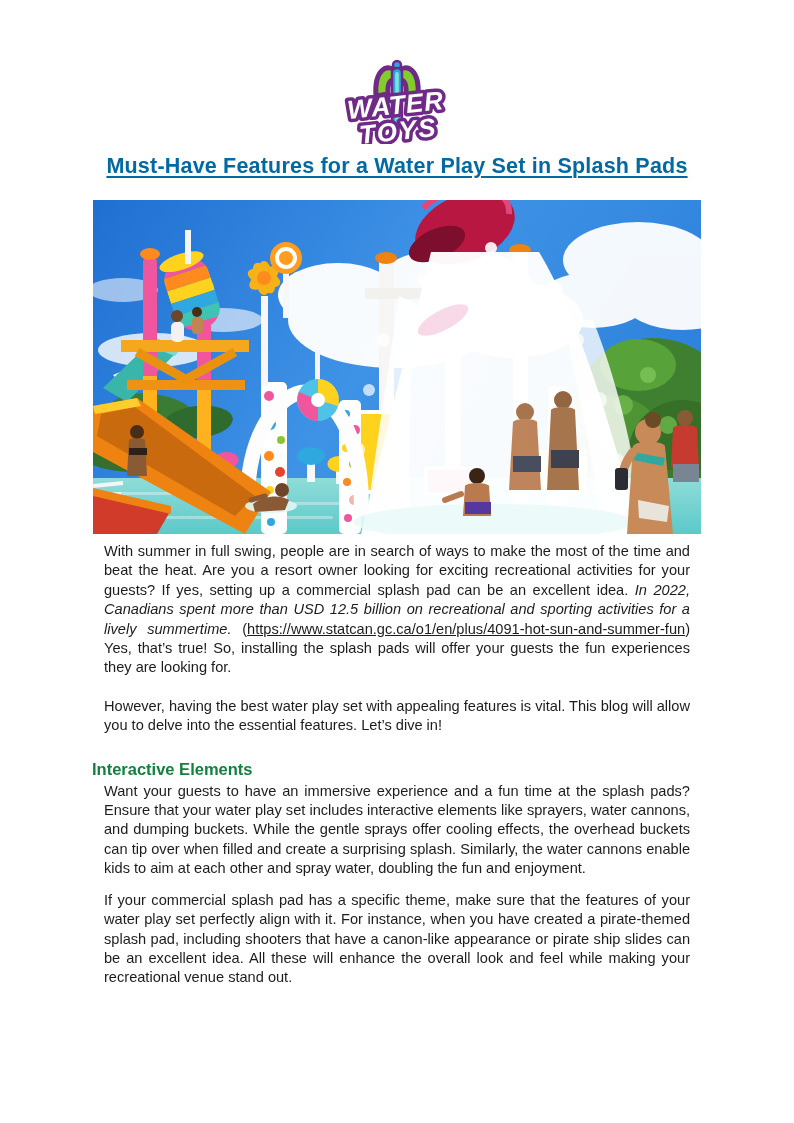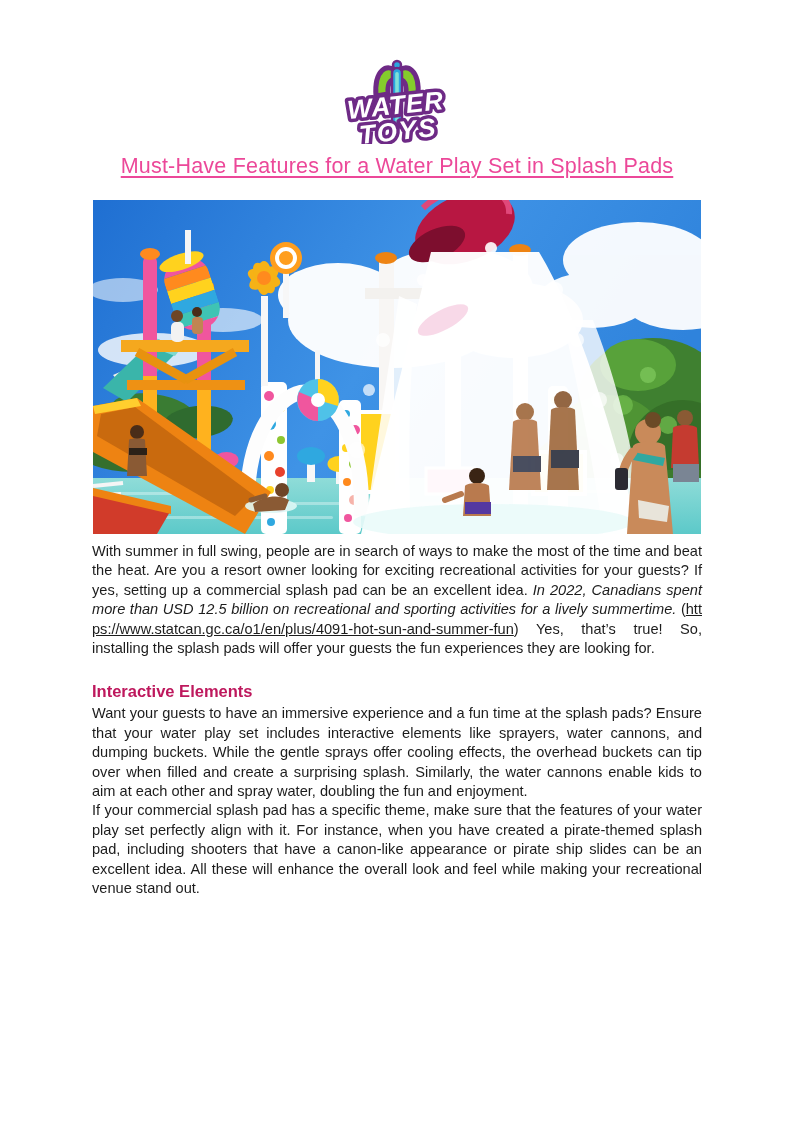--- a/index.html
+++ b/index.html
@@ -16,52 +16,52 @@
   .logo-wrap {
     display: flex;
     justify-content: center;
     padding-top: 56px;
     height: 88px;
   }
   h1.title {
     margin: 10px 0 0 0;
     text-align: center;
     font-size: 21.5px;
-    font-weight: normal;
-    color: #ec4899;
+    font-weight: bold;
+    color: #0369a1;
     text-decoration: underline;
     text-underline-offset: 3px;
     text-decoration-thickness: 2px;
     letter-spacing: 0.2px;
   }
   figure.hero {
     margin: 21px auto 0 auto;
     width: 608px;
     height: 334px;
     padding: 0;
     overflow: hidden;
   }
   .content {
     width: 610px;
     margin: 0 auto;
   }
   .content p {
-    margin: 0;
+    margin: 12px;
     font-size: 14.6px;
     line-height: 19.4px;
     text-align: justify;
   }
   .p-intro  { margin-top: 8px  !important; }
   .p-second { margin-top: 19px !important; }
   .content h2 {
     margin: 0;
     font-size: 16.5px;
     line-height: 21px;
     font-weight: bold;
-    color: #be185d;
+    color: #15803d;
   }
   .h-first  { margin-top: 23px !important; }
   .h-second { margin-top: 16px !important; }
   .content h2 + p { margin-top: 2px !important; }
   .seg-normal { font-style: normal; }
   .seg-italic { font-style: italic; }
   .seg-link {
     color: #1c1c1c;
     text-decoration: underline;
     cursor: pointer;
@@ -362,20 +362,21 @@
           <circle cx="592" cy="218" r="8" fill="#8a5a34"></circle>
           <path d="M580,228 C582,224 602,224 604,228 L606,268 L578,268 Z" fill="#c53b30"></path>
           <rect x="580" y="264" width="26" height="18" fill="#7a8594"></rect>
         </g>
       </g>
     </svg>
   </figure>
 
   <main class="content">
     <p class="p-intro"><span class="seg-normal">With summer in full swing, people are in search of ways to make the most of the time and beat the heat. Are you a resort owner looking for exciting recreational activities for your guests? If yes, setting up a commercial splash pad can be an excellent idea. </span><span class="seg-italic">In 2022, Canadians spent more than USD 12.5 billion on recreational and sporting activities for a lively summertime.</span><span class="seg-normal"> (</span><span class="seg-link">https://www.statcan.gc.ca/o1/en/plus/4091-hot-sun-and-summer-fun</span><span class="seg-normal">) Yes, that’s true! So, installing the splash pads will offer your guests the fun experiences they are looking for.</span></p>
+    <p class="p-second">However, having the best water play set with appealing features is vital. This blog will allow you to delve into the essential features. Let’s dive in!</p>
 
     <h2 class="h-first">Interactive Elements</h2>
     <p>Want your guests to have an immersive experience and a fun time at the splash pads? Ensure that your water play set includes interactive elements like sprayers, water cannons, and dumping buckets. While the gentle sprays offer cooling effects, the overhead buckets can tip over when filled and create a surprising splash. Similarly, the water cannons enable kids to aim at each other and spray water, doubling the fun and enjoyment.</p>
 
     <p>If your commercial splash pad has a specific theme, make sure that the features of your water play set perfectly align with it. For instance, when you have created a pirate-themed splash pad, including shooters that have a canon-like appearance or pirate ship slides can be an excellent idea. All these will enhance the overall look and feel while making your recreational venue stand out.</p>
   </main>
 
 </div>
 
 </body></html>

